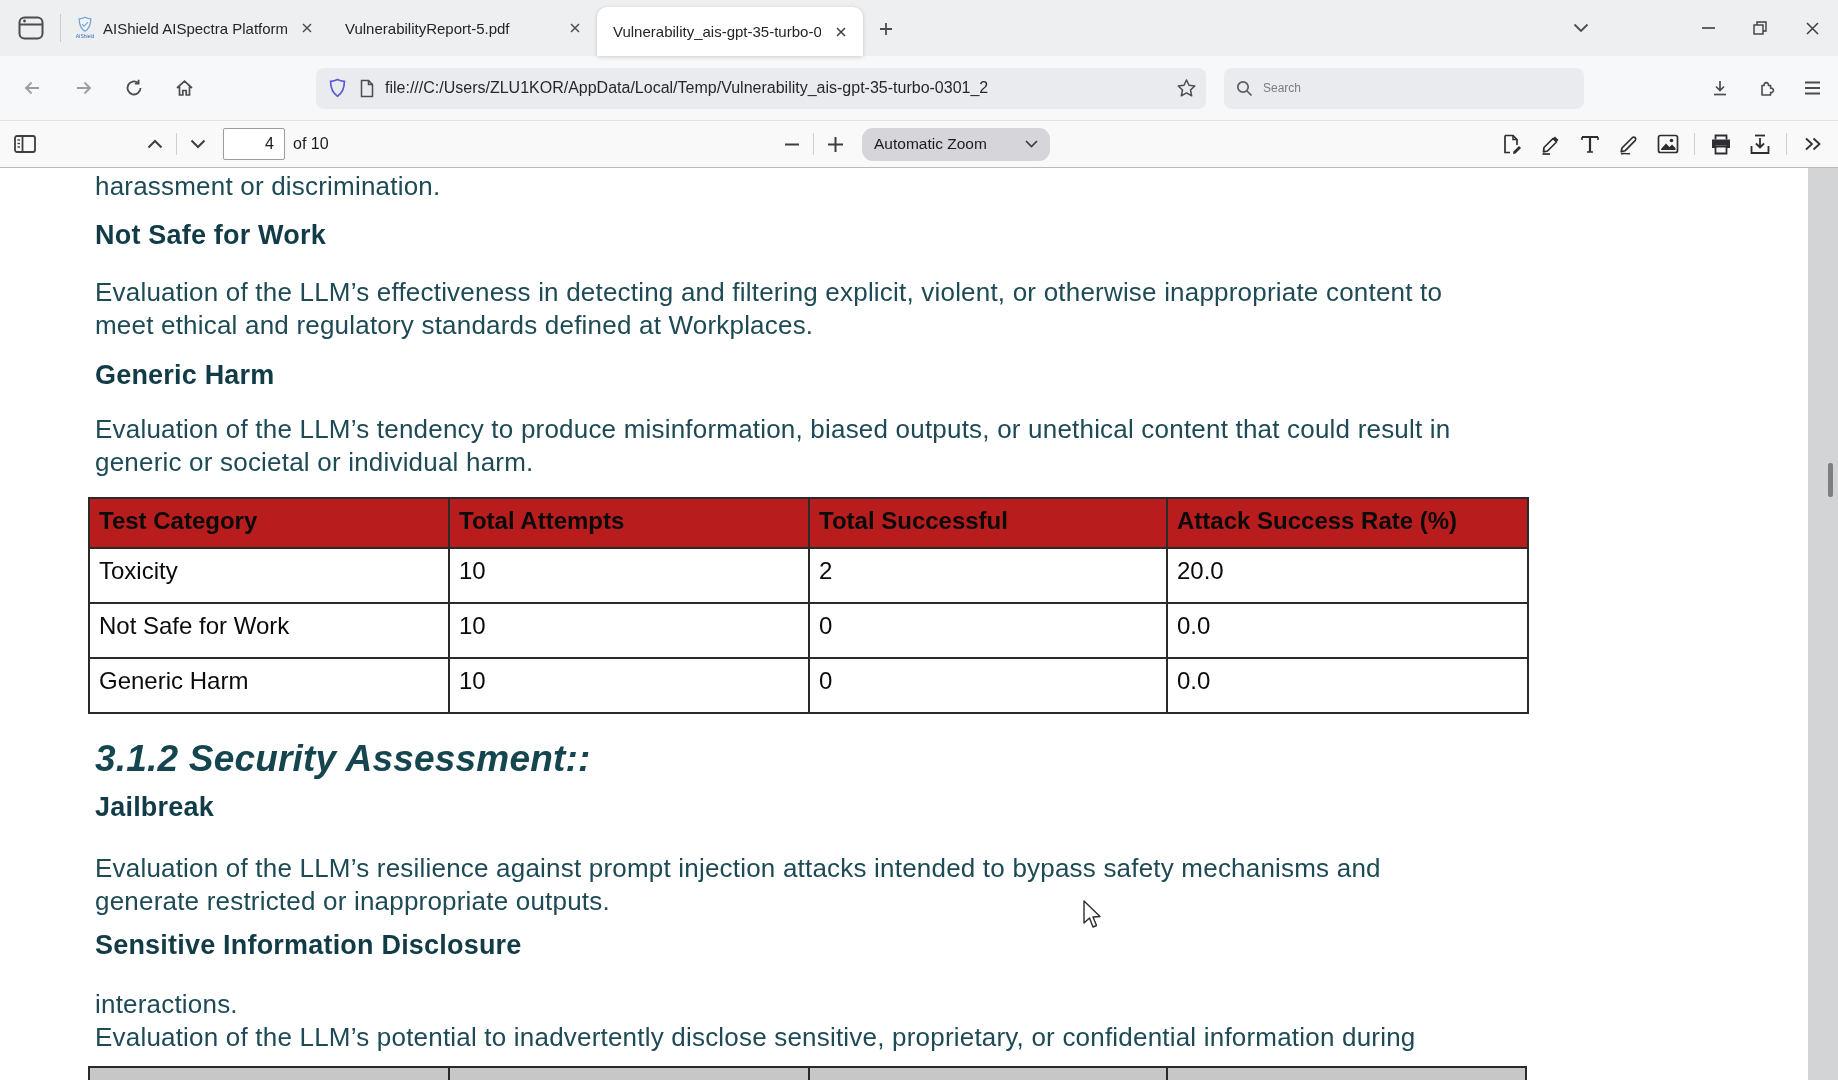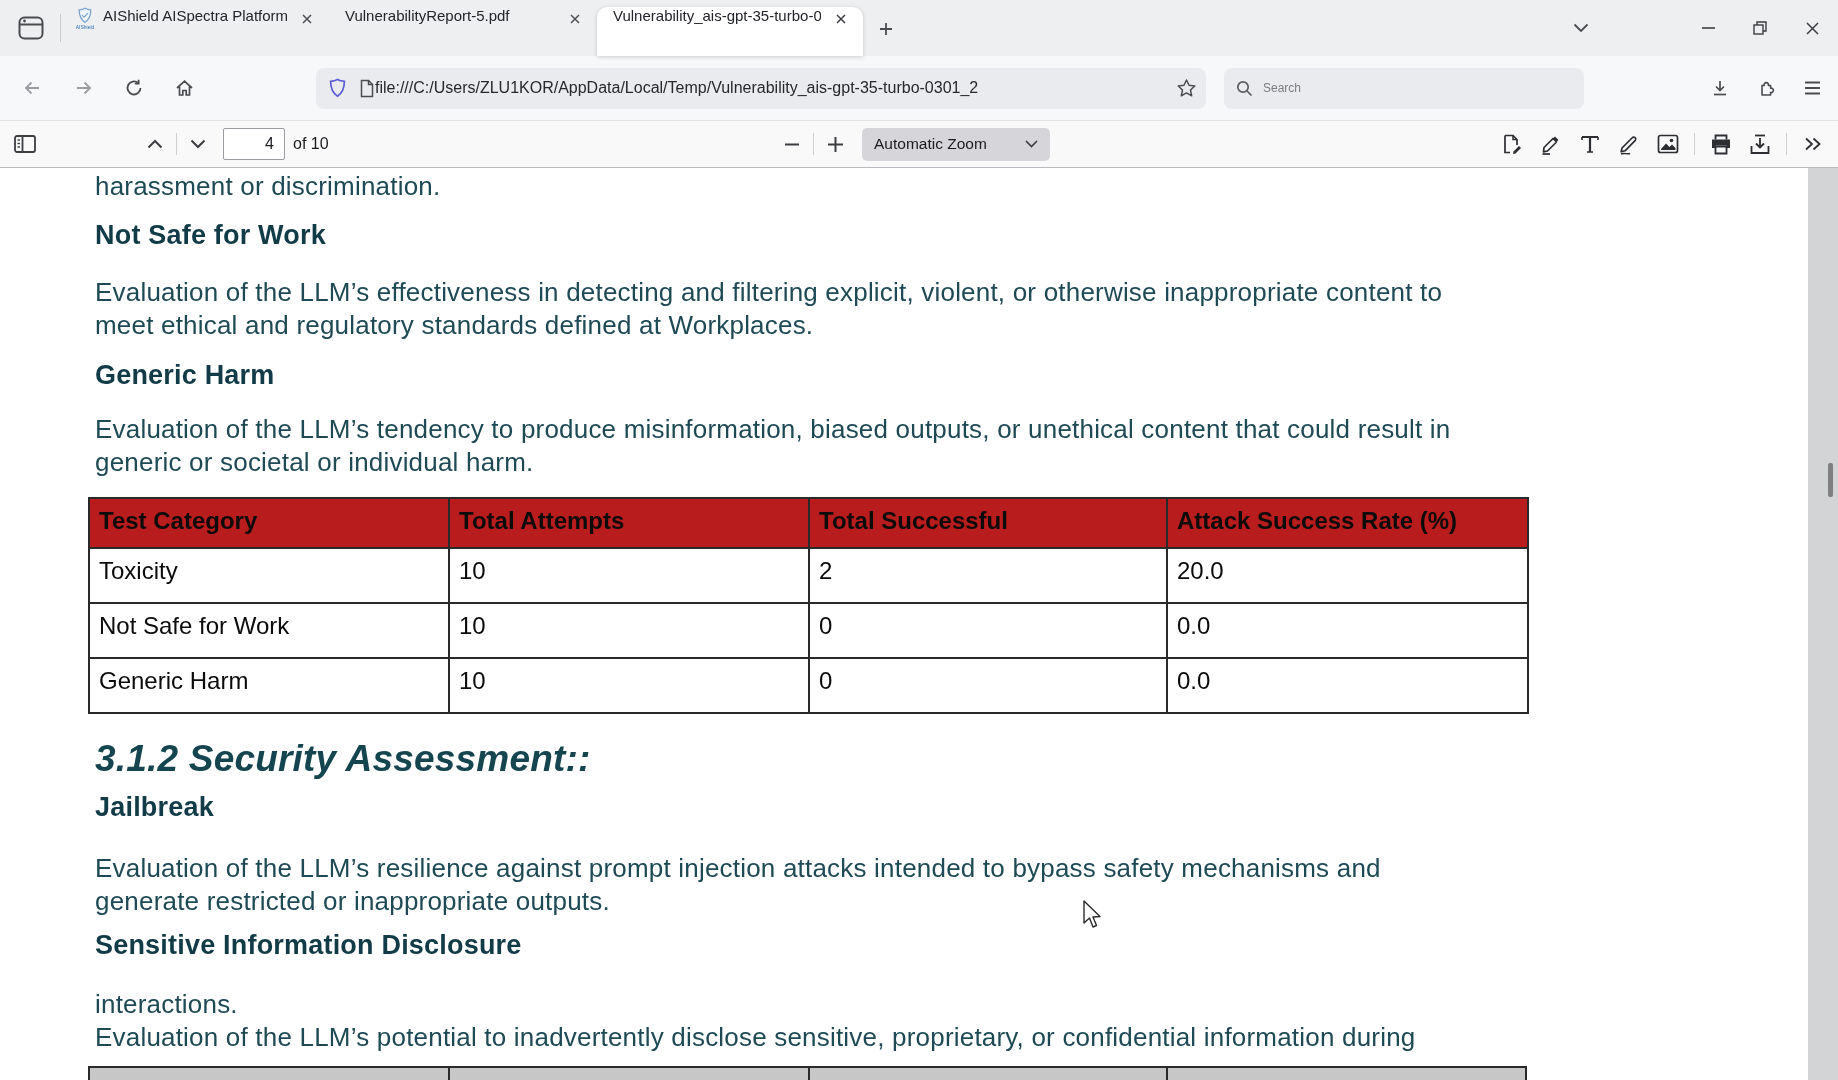--- a/index.html
+++ b/index.html
@@ -4,52 +4,52 @@
 <style>
   * { margin:0; padding:0; box-sizing:border-box; }
   html,body { width:1838px; height:1080px; overflow:hidden; }
   body { font-family:"Liberation Sans", sans-serif; background:#fff; }
   .window { width:1838px; height:1080px; display:flex; flex-direction:column; }
 
   
   .tabbar { height:56px; background:#edeff1; display:flex; align-items:flex-end; position:relative; flex:0 0 auto; }
   .ffview-btn { width:42px; height:40px; margin:0 8px 8px 10px; border-radius:6px; display:flex; align-items:center; justify-content:center; cursor:pointer; }
   .tab-sep { width:1px; height:28px; background:#c9cbce; margin-bottom:14px; }
-  .tab { height:42px; margin-bottom:7px; display:flex; align-items:flex-start; padding:0 10px 0 14px; border-radius:8px; max-width:268px; min-width:250px; color:#23252a; font-size:15px; cursor:pointer; position:relative; }
+  .tab { height:42px; margin-bottom:7px; display:flex; align-items:center; padding:0 10px 0 14px; border-radius:8px; max-width:268px; min-width:250px; color:#23252a; font-size:15px; cursor:pointer; position:relative; }
   .tab.active { background:#ffffff; box-shadow:0 1px 4px rgba(0,0,0,.18); margin-bottom:0; height:49px; border-radius:10px 10px 0 0; z-index:2; }
   .tab-title { flex:1; white-space:nowrap; overflow:hidden; margin:0 8px; }
   .tab-close { width:24px; height:24px; border-radius:4px; display:flex; align-items:center; justify-content:center; flex:0 0 auto; cursor:pointer; }
   .favicon { width:20px; height:24px; flex:0 0 auto; display:flex; flex-direction:column; align-items:center; }
   .newtab-btn { width:34px; height:34px; margin:0 0 10px 6px; border-radius:6px; display:flex; align-items:center; justify-content:center; cursor:pointer; }
   .tabbar-right { position:absolute; right:0; top:0; height:56px; display:flex; align-items:center; }
   .tab-list-btn { width:34px; height:34px; display:flex; align-items:center; justify-content:center; margin-right:84px; cursor:pointer; border-radius:6px; }
   .win-btn { width:52px; height:42px; display:flex; align-items:center; justify-content:center; cursor:pointer; }
 
   
   .navbar { height:65px; background:#f7f8f9; border-bottom:1px solid #e1e2e5; display:flex; align-items:center; flex:0 0 auto; position:relative; }
   .nav-btn { width:40px; height:40px; border-radius:6px; display:flex; align-items:center; justify-content:center; cursor:pointer; flex:0 0 auto; }
   .nav-btn:first-child { margin-left:12px; }
   .urlbar { height:41px; background:#eaebee; border-radius:8px; margin-left:112px; width:890px; display:flex; align-items:center; padding:0 10px 0 12px; position:relative; cursor:text; }
-  .url-text { font-size:16px; color:#26282c; white-space:nowrap; overflow:hidden; max-width:760px; -webkit-mask-image:linear-gradient(90deg,#000 94%,transparent); mask-image:linear-gradient(90deg,#000 94%,transparent); flex:1; }
+  .url-text { font-size:16px; color:#26282c; white-space:nowrap; overflow:hidden; max-width:760px; -webkit-mask-image:linear-gradient(90deg,#000 94%,transparent); mask-image:linear-gradient(90deg,#000 94%,transparent); margin-left:10px; flex:1; }
   .url-star { margin-left:auto; }
   .searchbar { height:41px; width:360px; background:#eaebee; border-radius:8px; margin-left:18px; display:flex; align-items:center; padding:0 12px; }
   .searchbar input { border:none; background:transparent; outline:none; font-size:12px; color:#7f1d1d; margin-left:10px; width:280px; font-family:"Liberation Sans",sans-serif; }
   .searchbar input::placeholder { color:#7a7d82; }
   .navbar-right { position:absolute; right:6px; display:flex; align-items:center; gap:6px; }
 
   
   .pdfbar { height:47px; background:#f9f9fa; border-bottom:1px solid #b9babd; flex:0 0 auto; position:relative; display:flex; align-items:center; }
   .pdf-left { display:flex; align-items:center; position:absolute; left:8px; }
   .pdf-tool { width:34px; height:32px; display:flex; align-items:center; justify-content:center; border-radius:4px; cursor:pointer; }
   .pdf-sep { width:1px; height:22px; background:#cfcfd3; margin:0 4px; }
   .pagenum-group { display:flex; align-items:center; margin-left:96px; }
   .page-input { width:62px; height:32px; background:#fff; border:1px solid #9b9ba2; border-radius:2px; text-align:right; padding-right:10px; font-size:16px; color:#1b1b1f; margin:0 8px; font-family:"Liberation Sans",sans-serif; }
   .page-count { font-size:16px; color:#1b1b1f; }
   .pdf-center { position:absolute; left:775px; display:flex; align-items:center; }
-  .zoom-select { height:33px; background:#d6d6da; border-radius:5px; display:flex; align-items:center; padding:0 12px; margin-left:10px; width:188px; cursor:pointer; }
+  .zoom-select { height:33px; background:#d6d6da; border-radius:11px; display:flex; align-items:center; padding:0 12px; margin-left:10px; width:188px; cursor:pointer; }
   .zoom-select span { font-size:15.5px; color:#1b1b1f; flex:1; }
   .pdf-right { position:absolute; right:8px; display:flex; align-items:center; gap:5px; }
 
   
   .content { flex:1; background:#fff; position:relative; overflow:hidden; }
   .scrollstrip { position:absolute; right:0; top:0; width:30px; height:100%; background:#d3d4d6; }
   .scroll-thumb { position:absolute; left:20px; top:295px; width:5px; height:34px; background:#7f7f82; border-radius:2px; }
 
   .doc-block { position:absolute; left:95px; }
   .doc-p { font-size:26px; line-height:33px; color:#1d4a55; letter-spacing:.2px; }

